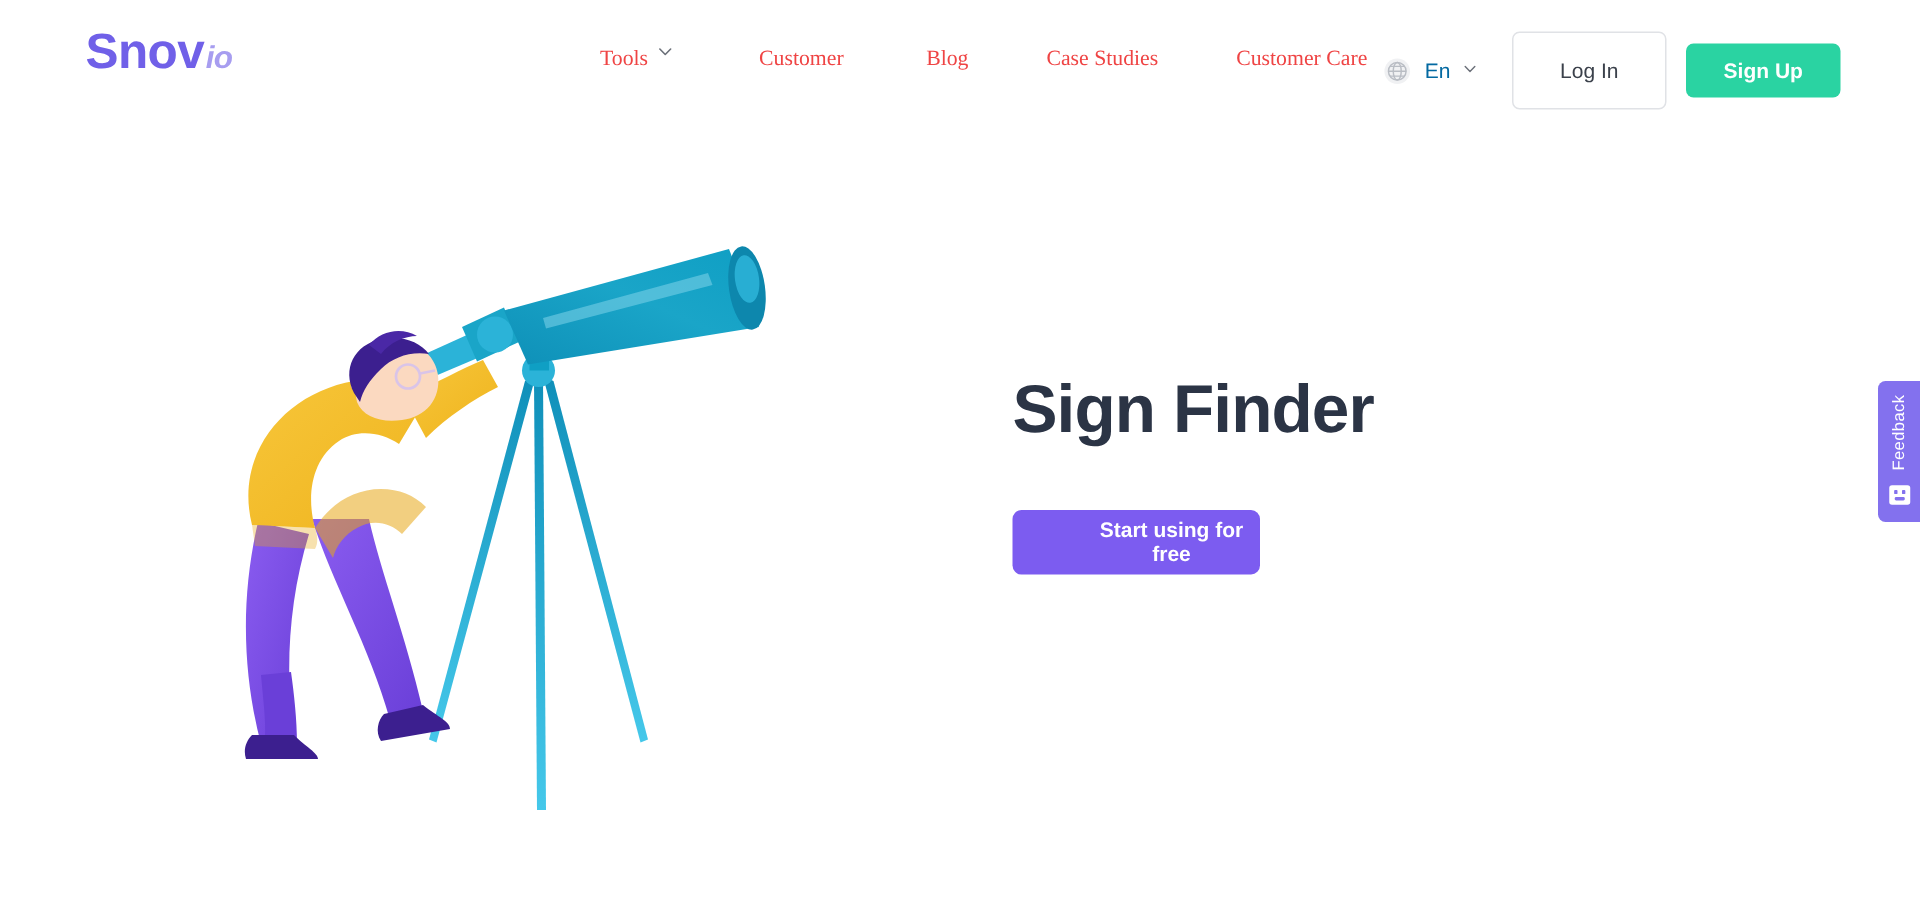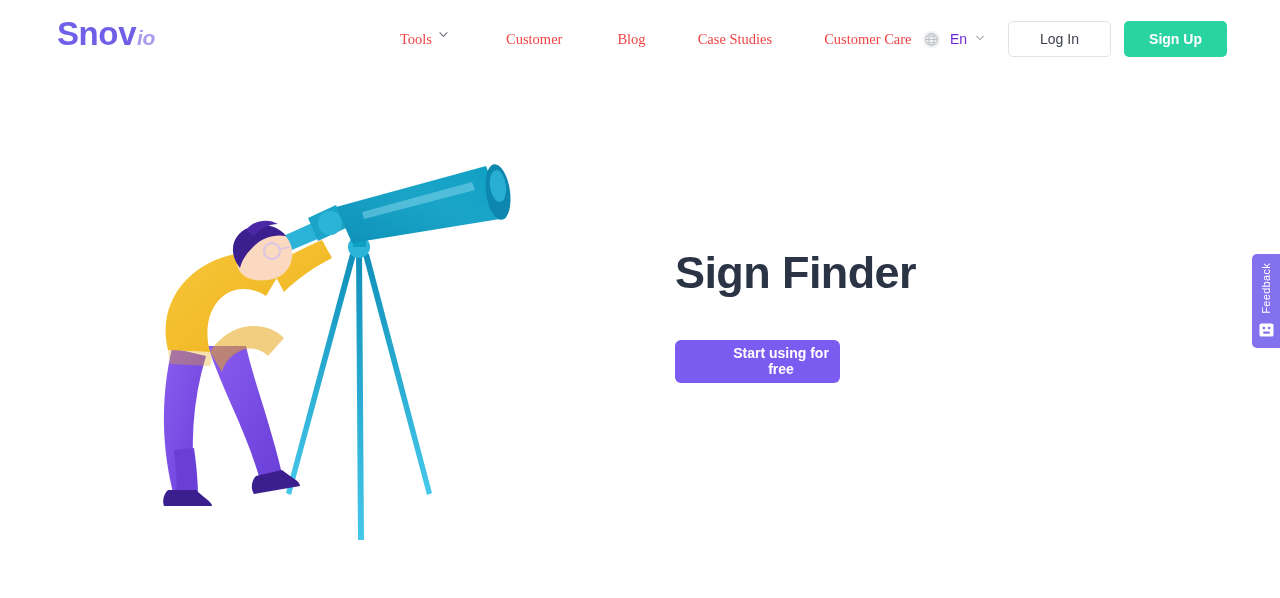--- a/index.html
+++ b/index.html
@@ -43,25 +43,25 @@
   .nav-sep-4 { margin-right: 52px; }
   .chev { display: inline-block; width: 9px; height: 9px; position: relative; top: -1px; }
   .chev svg { display: block; }
 
   .right-group {
     position: absolute; right: 53px; top: 21px;
     display: flex; align-items: center;
   }
   .lang { display: flex; align-items: center; gap: 9px; cursor: pointer; margin-right: 24px; }
   .globe { width: 19px; height: 19px; display: block; }
-  .lang-label { font-size: 14px; color: #6d28d9; }
+  .lang-label { font-size: 14px; color: #0369a1; }
   .lang .chev { width: 8px; height: 8px; }
 
   .btn-login {
-    width: 103px; height: 36px; border: 1px solid #e0e2e6; border-radius: 5px;
+    width: 103px; height: 52px; border: 1px solid #e0e2e6; border-radius: 5px;
     background: #fff; color: #3b414b; font-size: 14px; font-family: inherit;
     display: flex; align-items: center; justify-content: center; cursor: pointer;
     margin-right: 13px;
   }
   .btn-signup {
     width: 103px; height: 36px; border: none; border-radius: 5px;
     background: #2ad3a2; color: #ffffff; font-size: 14px; font-weight: 700;
     font-family: Liberation Sans, sans-serif;
     display: flex; align-items: center; justify-content: center; cursor: pointer;
   }

